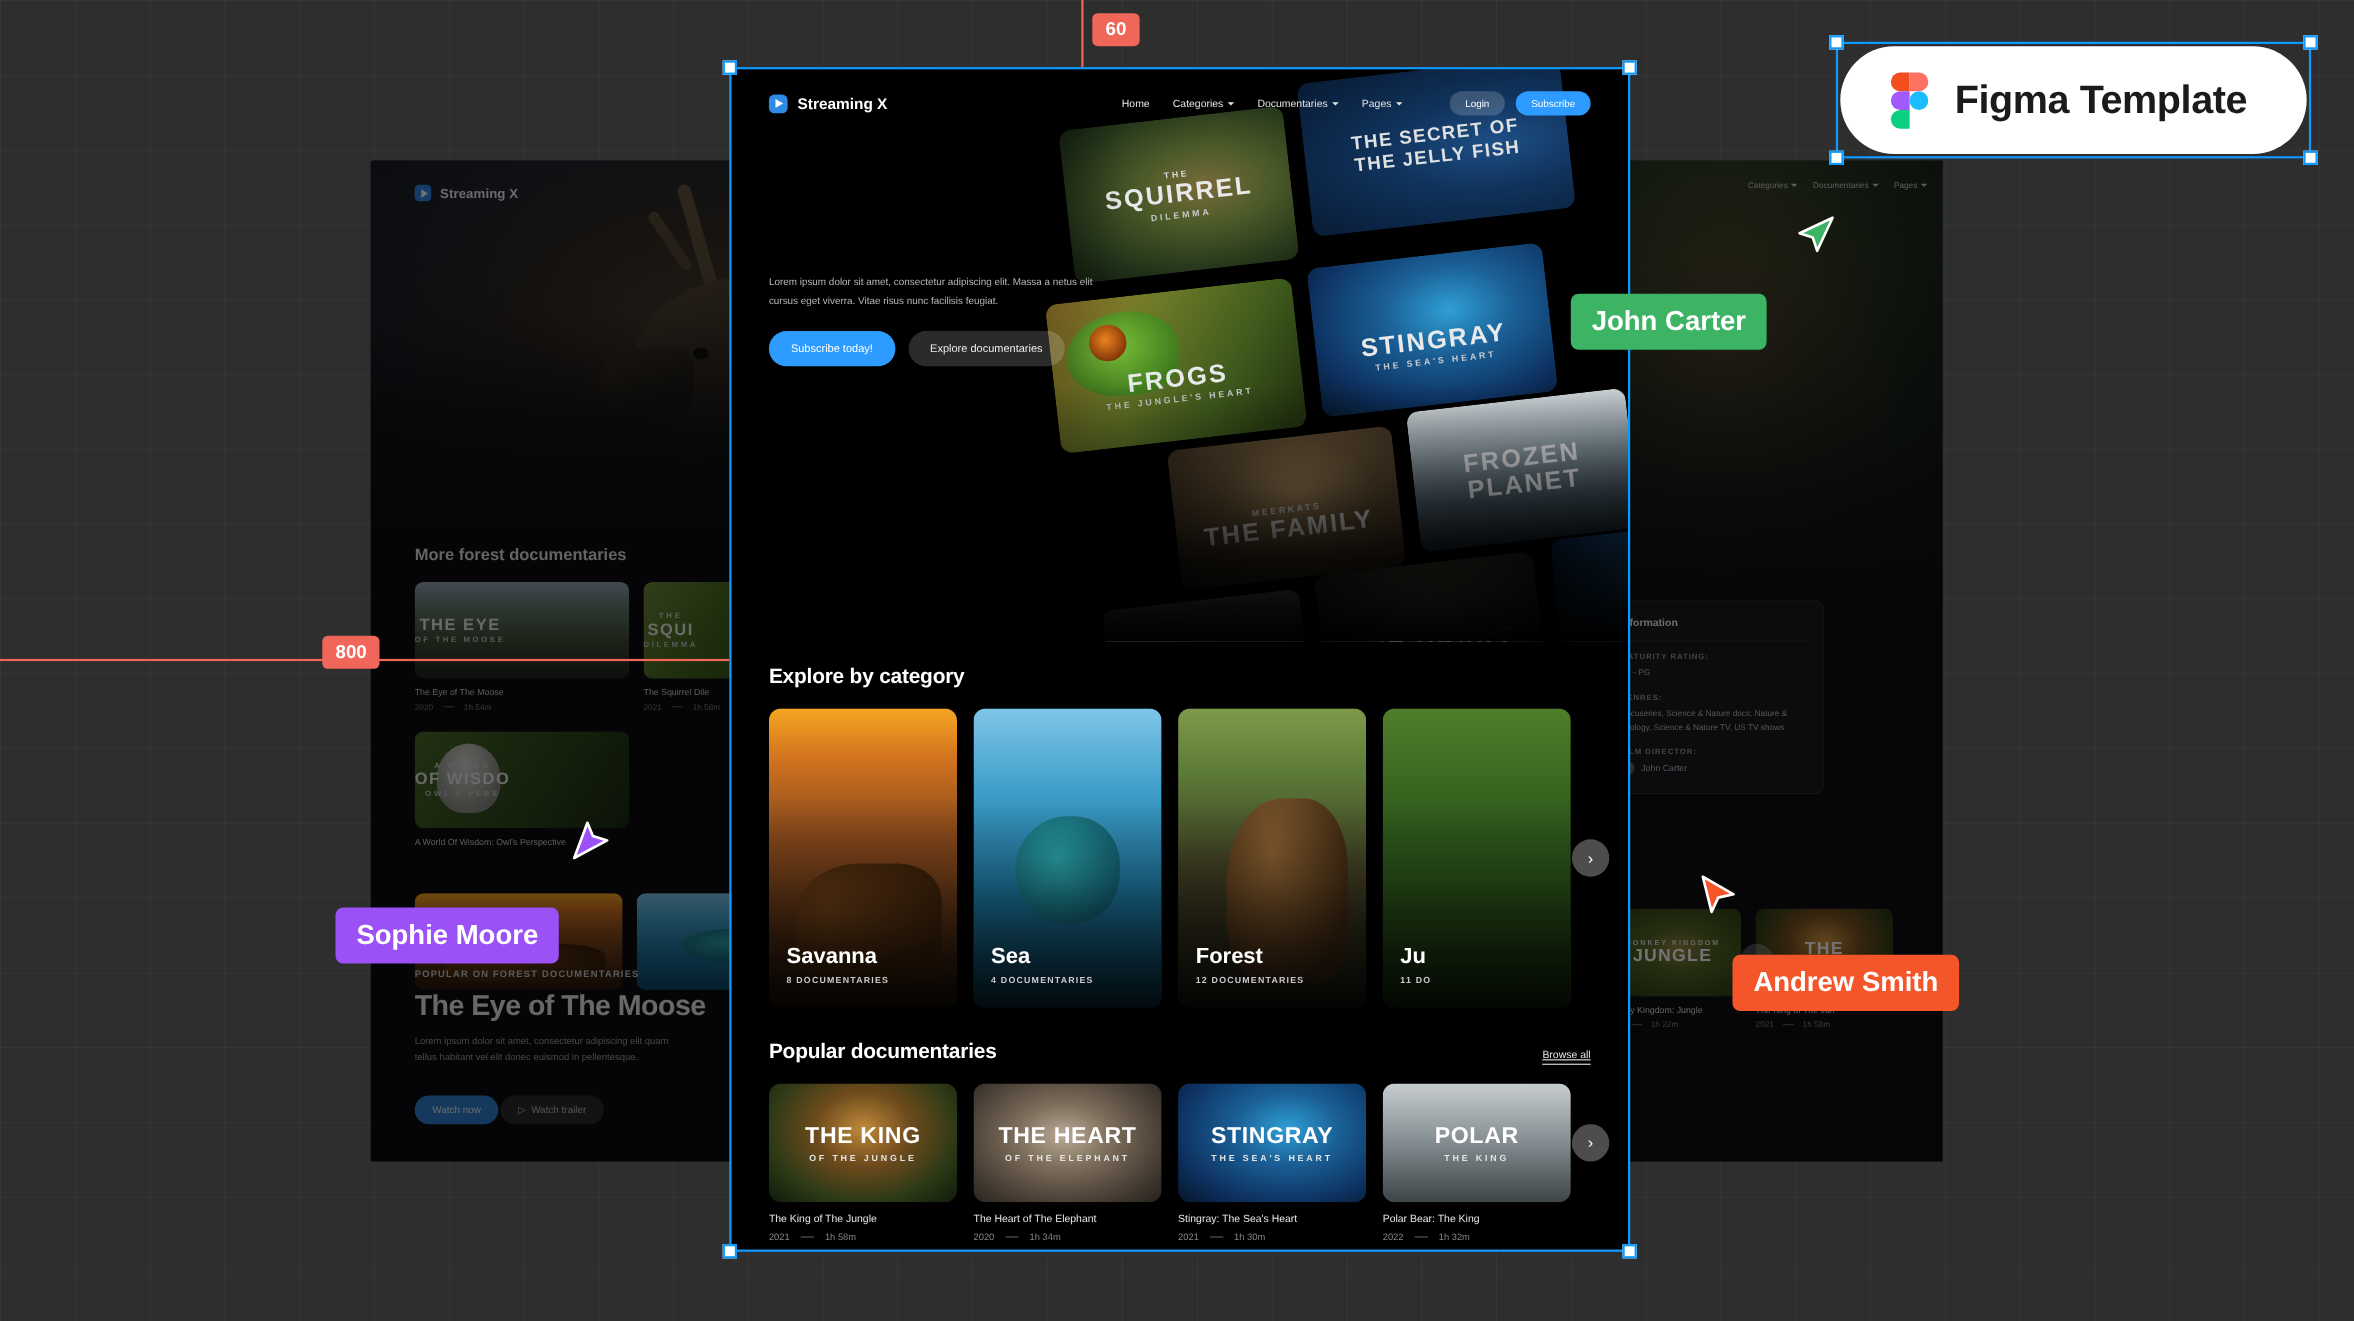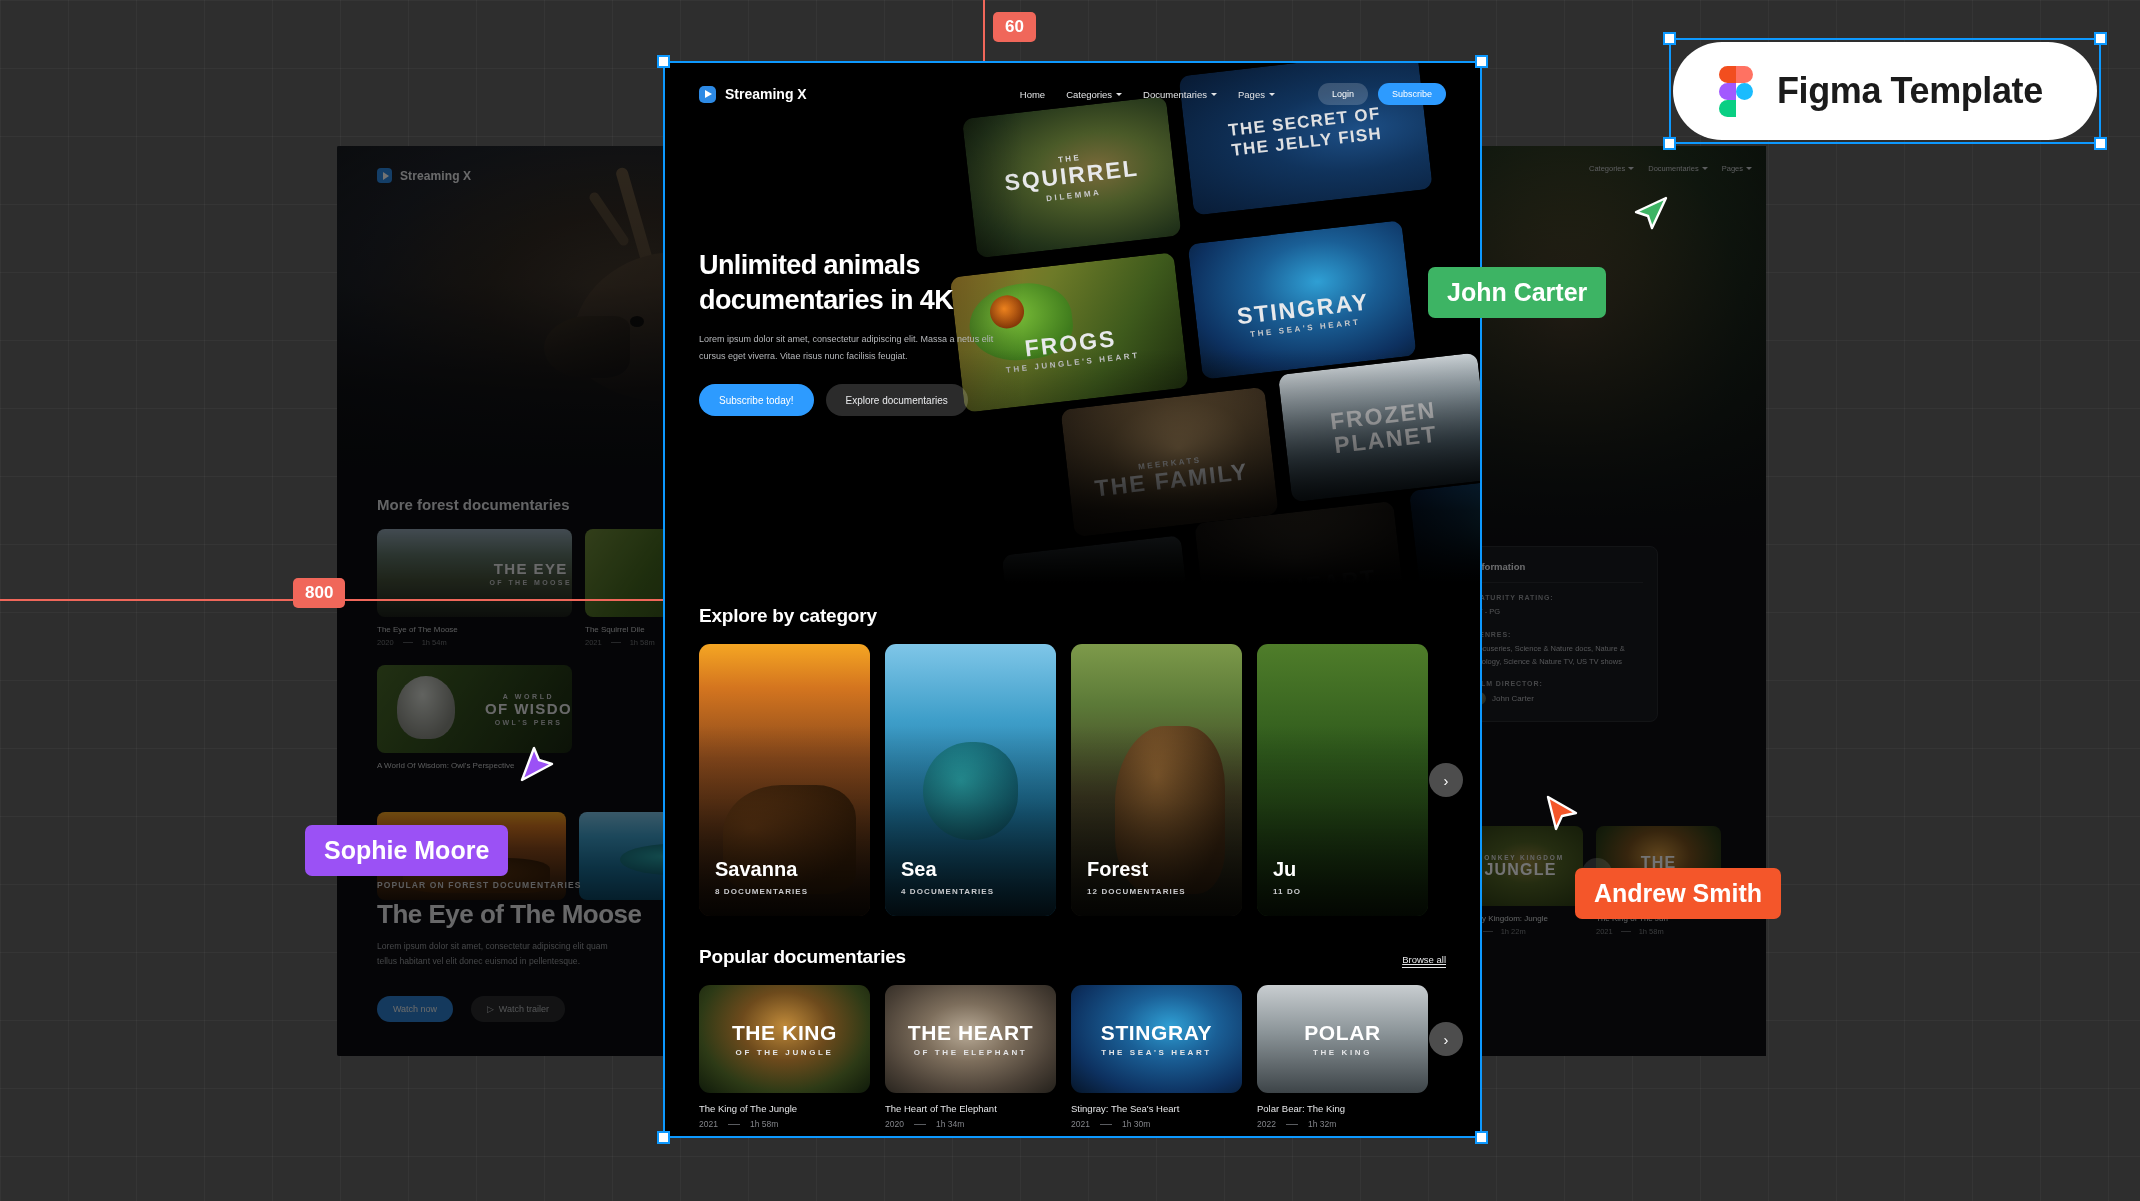--- a/index.html
+++ b/index.html
@@ -58,30 +58,30 @@
   .brand-mark {
     width:15px; height:15px; border-radius:4px; background:#2d8ae5;
     display:flex; align-items:center; justify-content:center;
   }
   .brand-mark .tri { width:0;height:0;border-left:6px solid #fff;border-top:4px solid transparent;border-bottom:4px solid transparent; margin-left:2px;}
   .brand-txt { color:#e9eaec; font-size:12px; font-weight:600; letter-spacing:.1px; }
   .lf-heroTxt { position:absolute; left:40px; bottom:34px; z-index:20; width:330px; }
   .lf-eyebrow { color:#c9cacc; font-size:8.5px; letter-spacing:1.1px; font-weight:700; margin-bottom:9px; }
   .lf-title { color:#e6e7e9; font-size:26px; font-weight:700; letter-spacing:-.5px; margin-bottom:9px; white-space:nowrap;}
   .lf-desc { color:#9a9ca0; font-size:8.6px; line-height:1.75; margin-bottom:27px; width:250px;}
-  .lf-btns { display:flex; gap:18px; }
+  .lf-btns { display:flex; gap:2px; }
   .btn-pill { border-radius:999px; font-size:9px; display:flex; align-items:center; justify-content:center; gap:5px; }
   .lf-btn1 { background:#2d7fce; color:#e7eaec; width:76px; height:26px; }
   .lf-btn2 { background:rgba(255,255,255,.13); color:#b9bbbe; width:94px; height:26px; }
   .lf-sec { padding: 20px 40px 0; }
   .lf-secTitle { color:#dcdde0; font-size:15px; font-weight:600; margin-bottom:16px; }
   .lf-row { display:flex; gap:13px; }
   .lf-card { width:195px; }
   .lf-thumb { width:195px; height:88px; border-radius:8px; position:relative; overflow:hidden;
-    display:flex; flex-direction:column; align-items:flex-end; justify-content:center; }
+    display:flex; flex-direction:column; align-items:flex-start; justify-content:center; }
   .lf-thumb .tt1 { color:#cfd0d2; font-size:7px; letter-spacing:2.6px; font-weight:600; }
   .lf-thumb .tt2 { color:#e8e9ea; font-size:15px; font-weight:800; letter-spacing:1.4px; }
   .lf-thumb .tt3 { color:#c5c6c8; font-size:7px; letter-spacing:2.4px; font-weight:600; margin-top:2px;}
   .lf-cardTitle { color:#c8c9cc; font-size:8px; margin-top:8px; white-space:nowrap; overflow:hidden;}
   .lf-cardMeta { color:#75777b; font-size:7.5px; margin-top:4px; display:flex; gap:9px; align-items:center;}
   .lf-cardMeta .dash { width:10px; height:1px; background:#55575b; display:inline-block; }
 
   
   #frame-right {
     left: 1436px; top: 146px; width: 330px; height: 910px;
@@ -514,24 +514,20 @@
             <i class="chev"></i>
           </a>
           <div class="mf-navbtns">
             <div class="mf-login">Login</div>
             <div class="mf-sub">Subscribe</div>
           </div>
         </div>
       </div>
 
       <div class="mf-heroTxt">
-        <div class="mf-h1">
-          <div>Unlimited animals</div>
-          <div>documentaries in 4K</div>
-        </div>
         <div class="mf-p">Lorem ipsum dolor sit amet, consectetur adipiscing elit. Massa a netus elit cursus eget viverra. Vitae risus nunc facilisis feugiat.</div>
         <div class="mf-btns">
           <div class="mf-b1">Subscribe today!</div>
           <div class="mf-b2">Explore documentaries</div>
         </div>
       </div>
     </div>
 
     <div class="mf-sec">
       <div class="mf-secHead">

